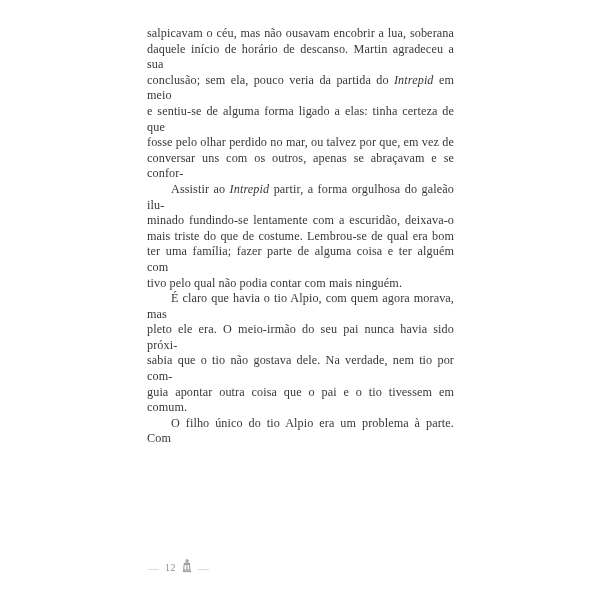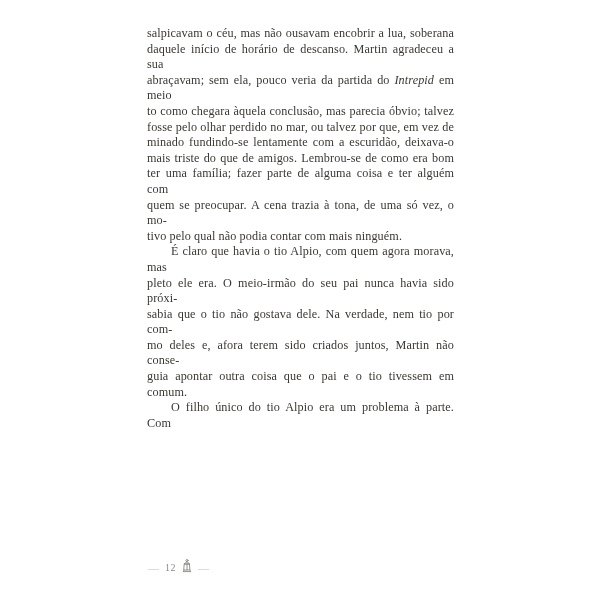--- a/index.html
+++ b/index.html
@@ -69,38 +69,38 @@
 </style>
 </head>
 <body>
 
 <div class="page">
 
   <div class="text-block">
       <div class="para">
         <div class="line"><span>salpicavam o céu, mas não ousavam encobrir a lua, soberana</span></div>
         <div class="line"><span>daquele início de horário de descanso. Martin agradeceu a sua</span></div>
-        <div class="line"><span>abraçavam; sem ela, pouco veria da partida do </span><i>Intrepid</i><span> em meio</span></div>
+        <div class="line"><span>conclusão; sem ela, pouco veria da partida do </span><i>Intrepid</i><span> em meio</span></div>
       </div>
       <div class="para">
-        <div class="line"><span>to como chegara àquela conclusão, mas parecia óbvio; talvez</span></div>
+        <div class="line"><span>e sentiu-se de alguma forma ligado a elas: tinha certeza de que</span></div>
         <div class="line"><span>fosse pelo olhar perdido no mar, ou talvez por que, em vez de</span></div>
+        <div class="line"><span>conversar uns com os outros, apenas se abraçavam e se confor-</span></div>
       </div>
       <div class="para">
+        <div class="line first-indent"><span>Assistir ao </span><i>Intrepid</i><span> partir, a forma orgulhosa do galeão ilu-</span></div>
         <div class="line"><span>minado fundindo-se lentamente com a escuridão, deixava-o</span></div>
-        <div class="line"><span>mais triste do que de amigos. Lembrou-se de como era bom</span></div>
+        <div class="line"><span>mais triste do que de costume. Lembrou-se de qual era bom</span></div>
         <div class="line"><span>ter uma família; fazer parte de alguma coisa e ter alguém com</span></div>
-        <div class="line"><span>quem se preocupar. A cena trazia à tona, de uma só vez, o mo-</span></div>
         <div class="line last"><span>tivo pelo qual não podia contar com mais ninguém.</span></div>
       </div>
       <div class="para">
         <div class="line first-indent"><span>É claro que havia o tio Alpio, com quem agora morava, mas</span></div>
         <div class="line"><span>pleto ele era. O meio-irmão do seu pai nunca havia sido próxi-</span></div>
         <div class="line"><span>sabia que o tio não gostava dele. Na verdade, nem tio por com-</span></div>
-        <div class="line"><span>mo deles e, afora terem sido criados juntos, Martin não conse-</span></div>
         <div class="line last"><span>guia apontar outra coisa que o pai e o tio tivessem em comum.</span></div>
       </div>
       <div class="para">
         <div class="line first-indent"><span>O filho único do tio Alpio era um problema à parte. Com</span></div>
       </div>
     </div>
 
   <div class="page-footer">
     <span class="footer-dash">—</span>
     <span class="folio">12</span>

